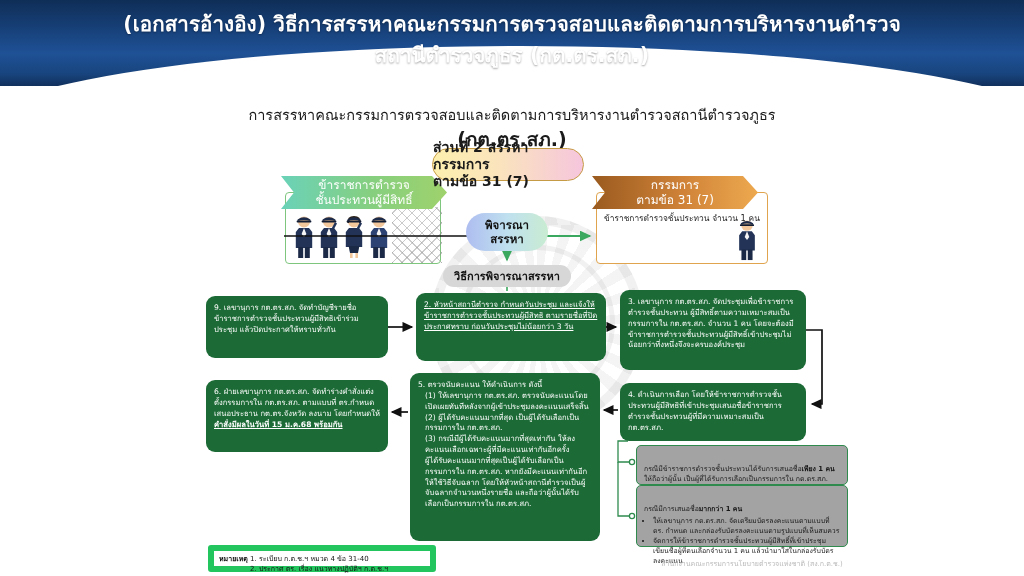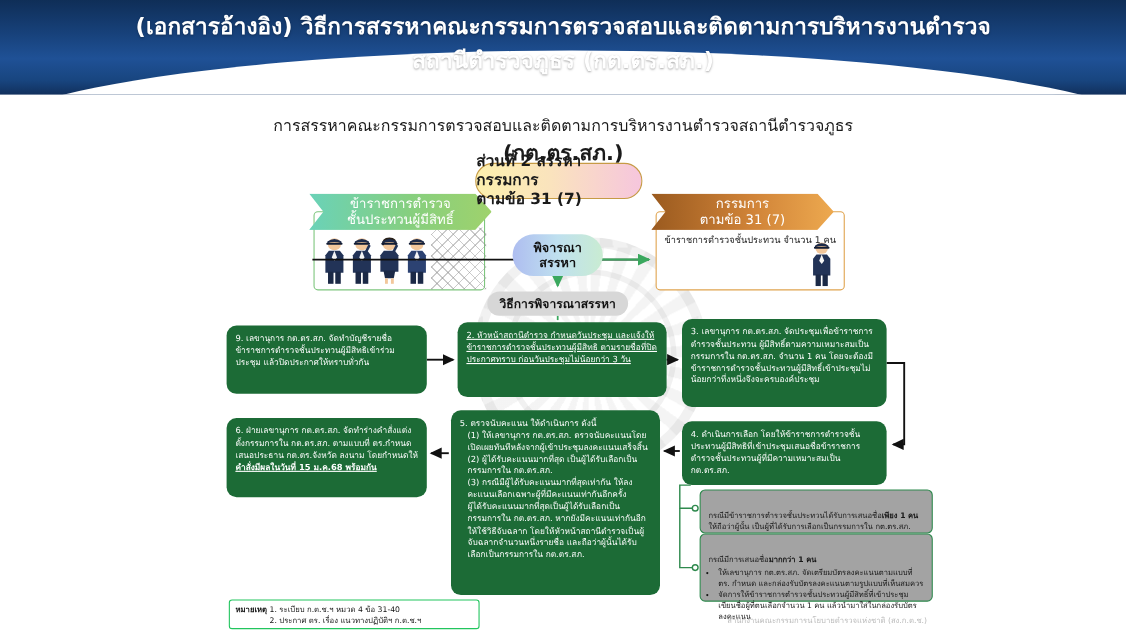--- a/index.html
+++ b/index.html
@@ -133,21 +133,21 @@
     font-size:6.9px;line-height:1.42;color:#161616;padding:19px 7px;box-sizing:border-box;z-index:6;
   }
   .nbox.n1{left:636px;top:445px;width:212px;height:34px;}
   .nbox.n2{left:636px;top:485px;width:212px;height:62px;}
   .nbox b{font-weight:bold;}
   .nbox ul{margin:2px 0 0 0;padding-left:9px;}
   .nbox li{margin-bottom:1px;}
 
   .remark{
     position:absolute;left:208px;top:545px;width:228px;height:27px;
-    background:#ffffff;border:1px solid #22c55e;border-radius:3px;
+    background:#ffffff;border:6px solid #22c55e;border-radius:3px;
     font-size:7px;color:#111;padding:3px 5px;box-sizing:border-box;z-index:6;line-height:1.45;
   }
   .remark .rk{font-weight:bold;}
   .remark .l2{padding-left:31px;}
 
   .footer-credit{
     position:absolute;left:612px;top:558px;width:280px;text-align:center;
     font-size:7px;color:#b9b9b9;z-index:6;
   }
 

